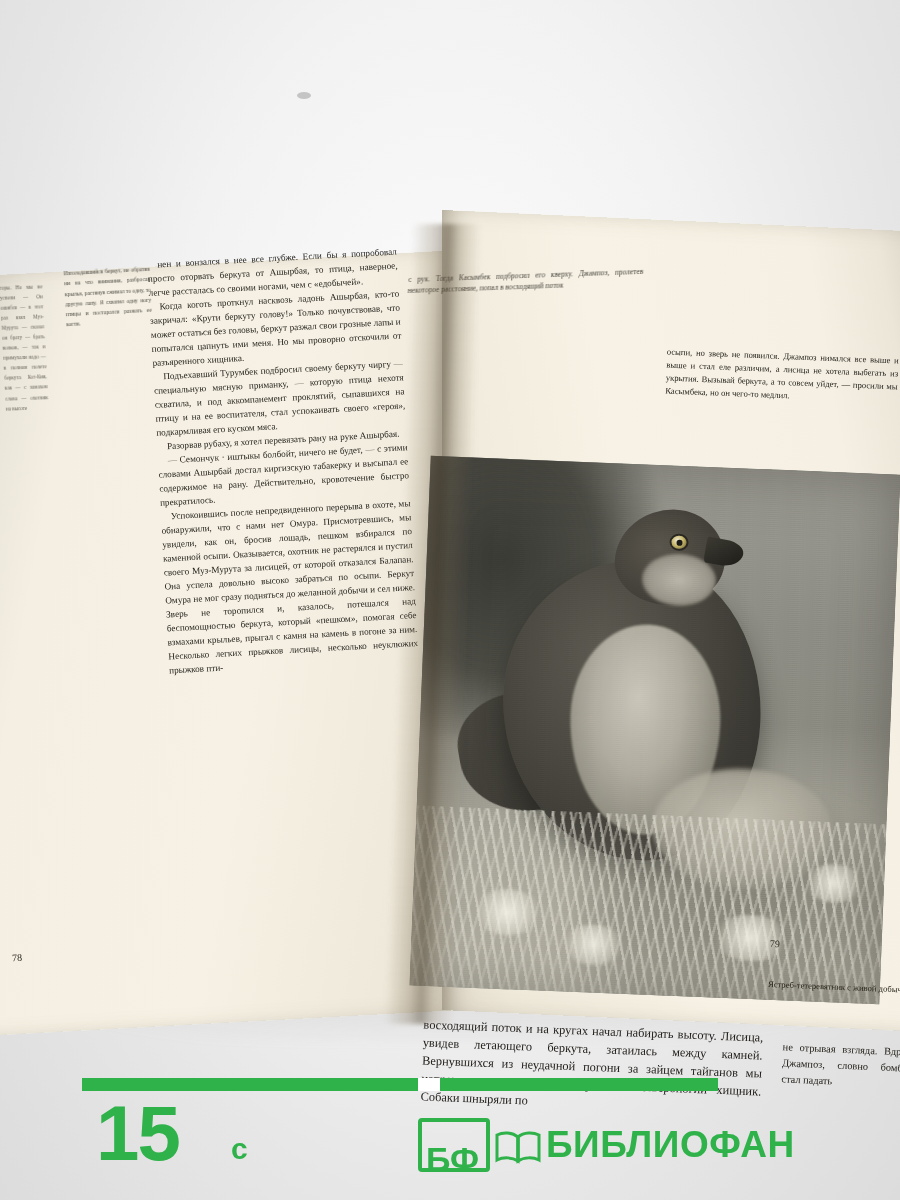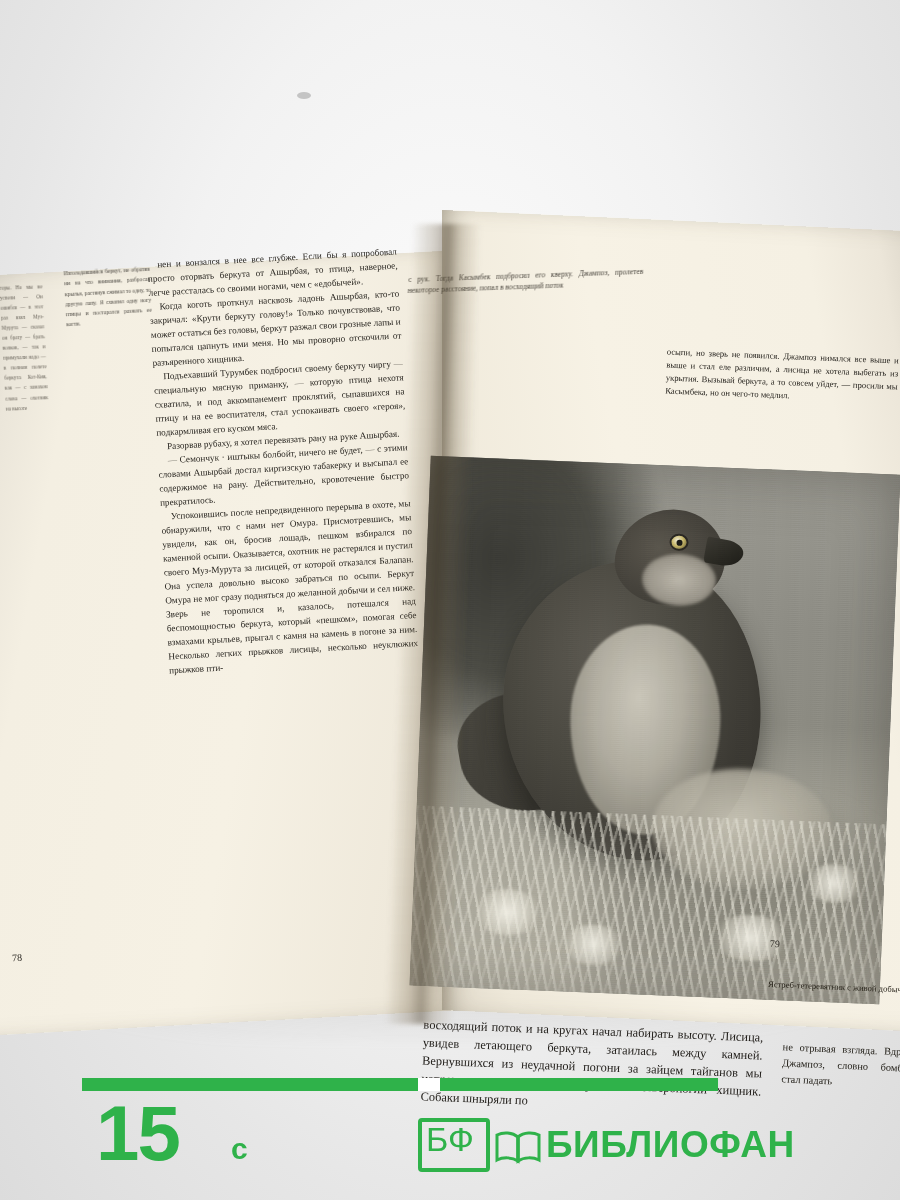--- a/index.html
+++ b/index.html
@@ -372,23 +372,23 @@
   .wm-logo-box {
     position: absolute;
     left: 418px; top: 78px;
     width: 72px; height: 54px;
     border: 4px solid #2fb24a;
     border-radius: 4px;
     box-sizing: border-box;
   }
   .wm-logo-text {
     position: absolute;
-    left: 426px; top: 80px;
+    left: 426px; top: 100px;
     font-family: "Liberation Sans", sans-serif;
-    font-weight: normal;
+    font-weight: bold;
     font-size: 34px;
     color: #2fb24a;
   }
   .wm-book {
     position: absolute;
     left: 495px; top: 90px;
     width: 46px; height: 34px;
   }
   .wm-brand {
     position: absolute;

